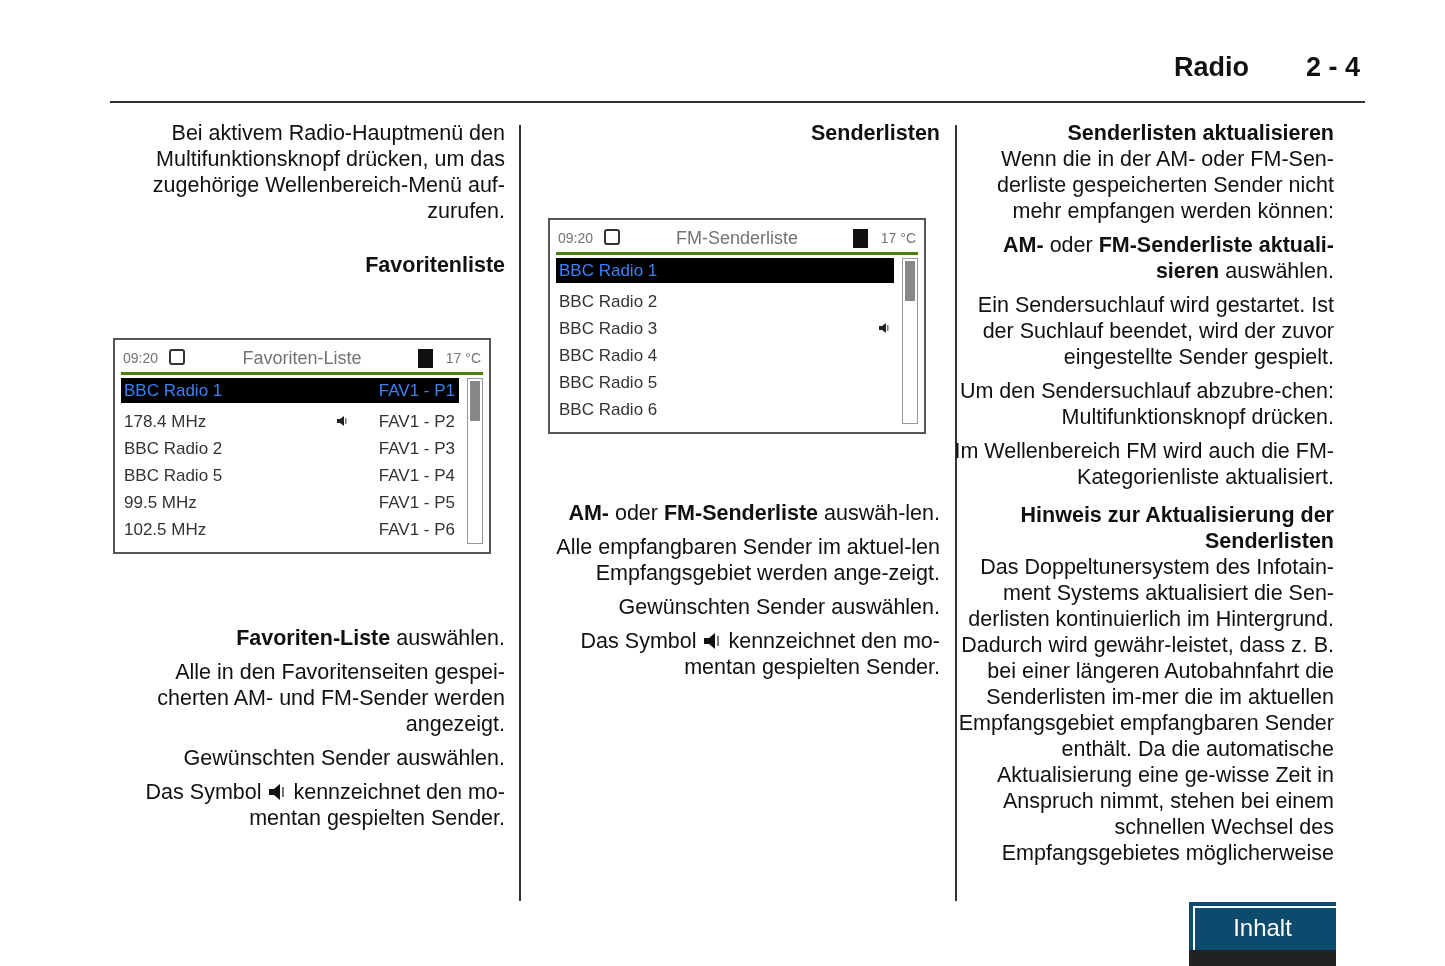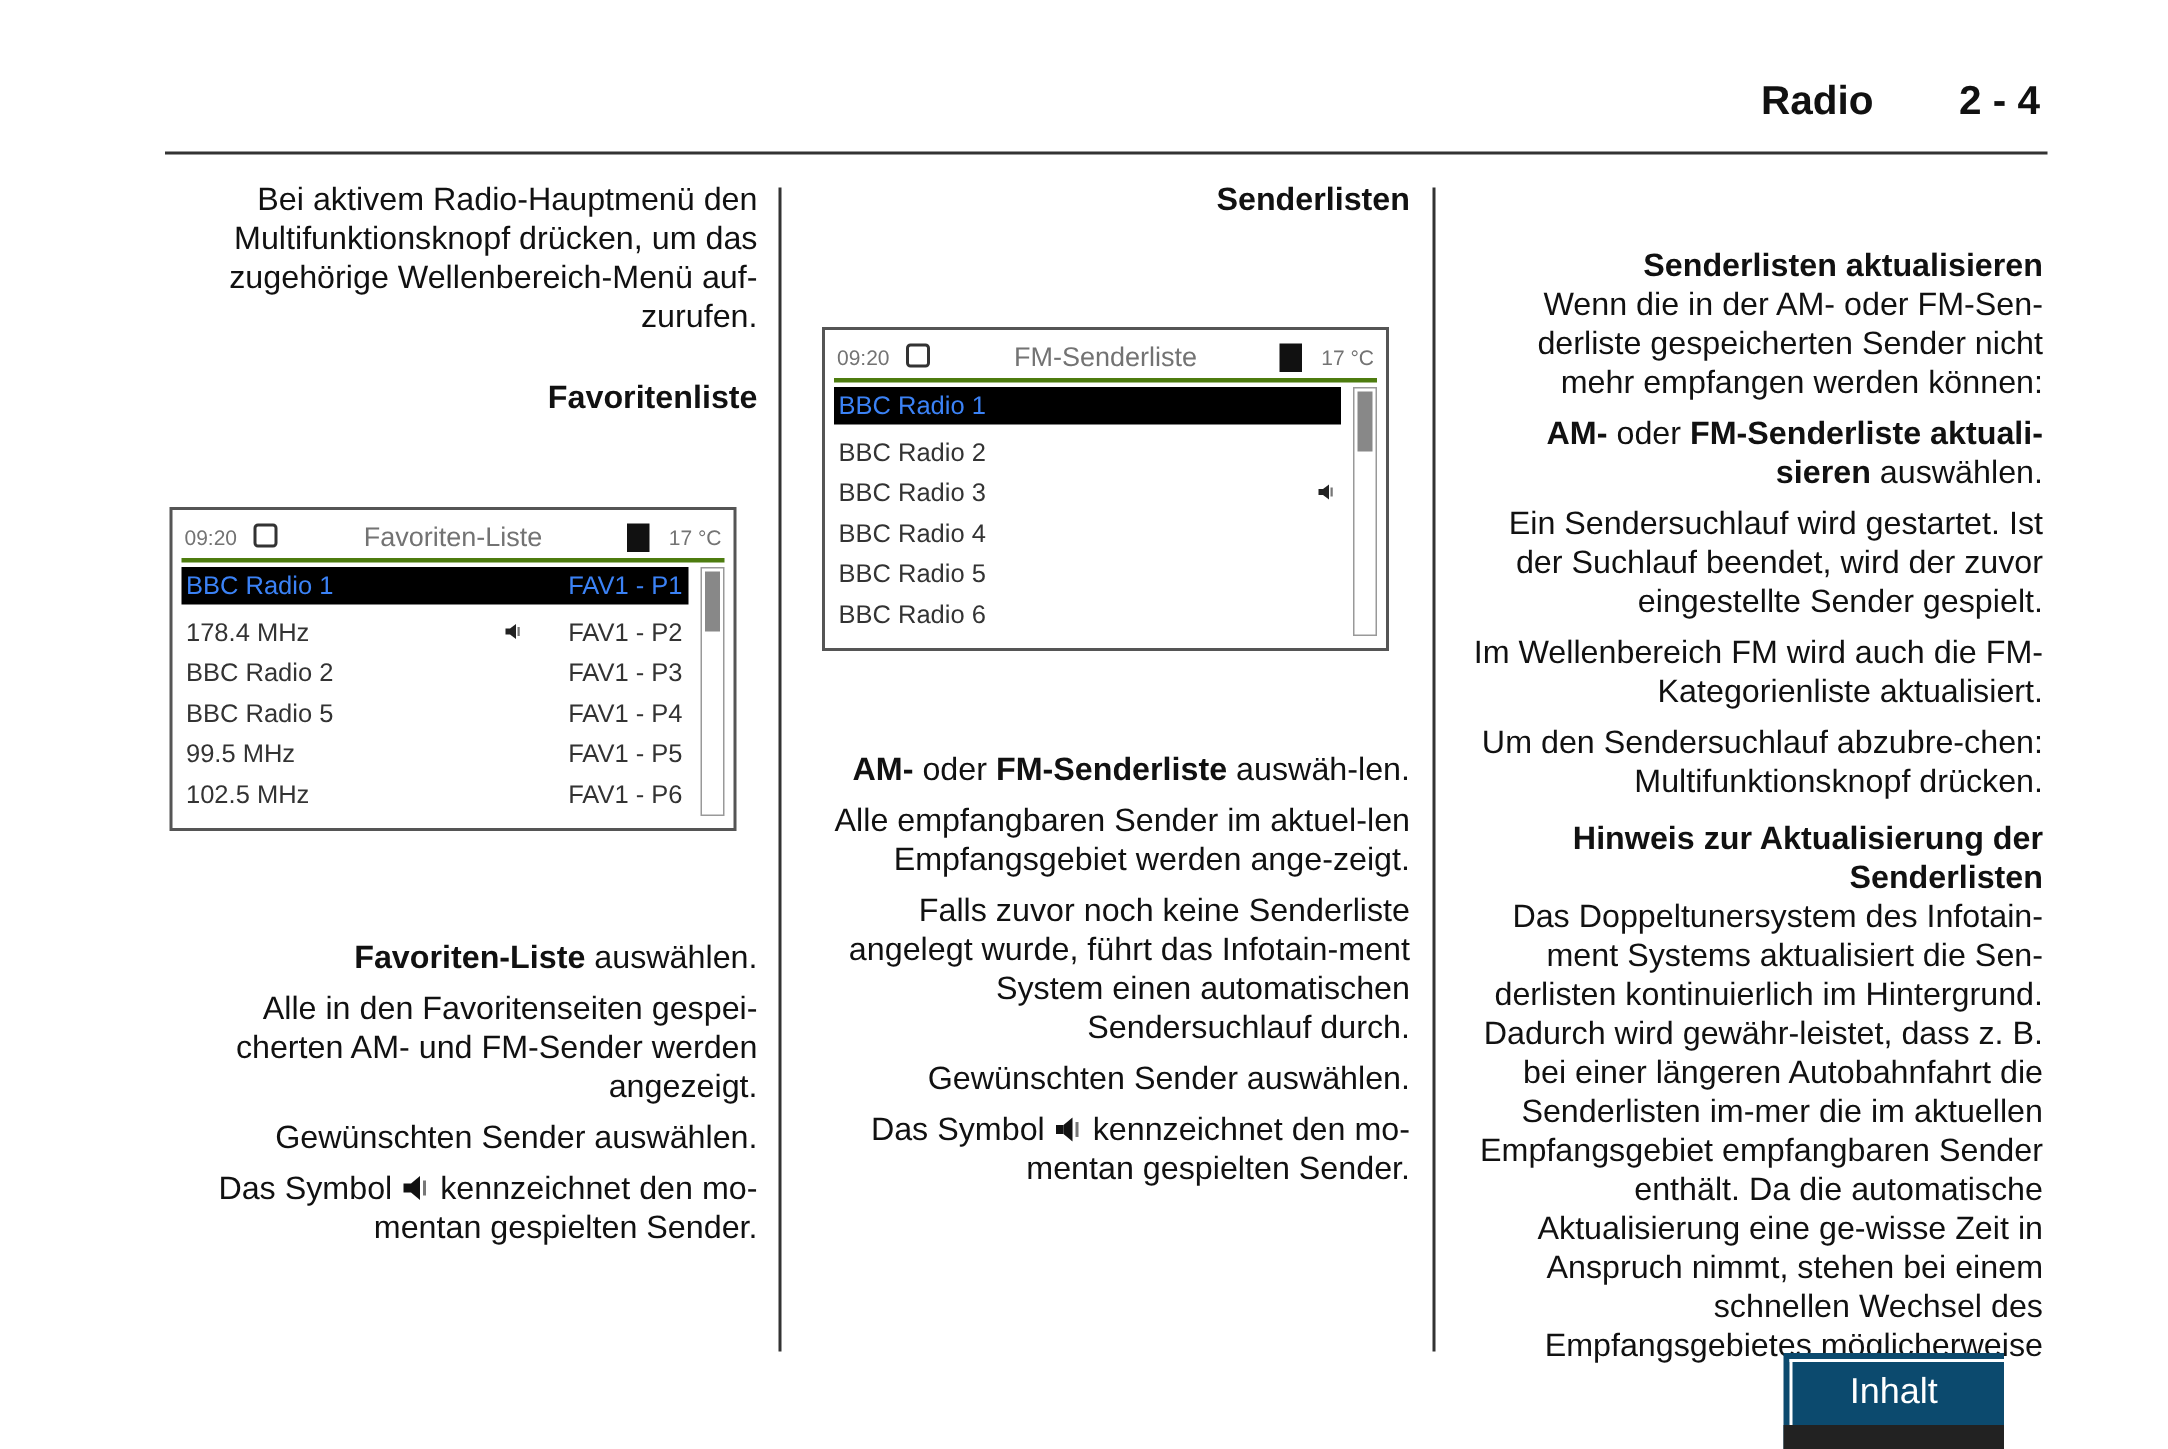--- a/index.html
+++ b/index.html
@@ -83,21 +83,20 @@
   <div class="scroll">
       <div class="thumb"></div>
     </div>
 </div>
 
 <div class="col" style="left:545px; width:395px;">
   <h3>Senderlisten</h3>
   <div style="height:354px"></div>
   <p><span class="b">AM-</span><span> oder </span><span class="b">FM-Senderliste</span><span> auswäh-len.</span></p>
   <p>Alle empfangbaren Sender im aktuel-len Empfangsgebiet werden ange-zeigt.</p>
-  <p>Falls zuvor noch keine Senderliste angelegt wurde, führt das Infotain-ment System einen automatischen Sendersuchlauf durch.</p>
   <p>Gewünschten Sender auswählen.</p>
   <p><span>Das Symbol </span><svg class="spk" viewBox="0 0 20 20">
         <rect x="2" y="7" width="5" height="6" fill="#111"></rect>
         <polygon points="7,7 13,2 13,18 7,13" fill="#111"></polygon>
         <rect x="15" y="5" width="2" height="10" fill="#777"></rect>
       </svg><span> kennzeichnet den mo-mentan gespielten Sender.</span></p>
 </div>
 
 <div class="screen" style="left:548px; top:218px;">
   <div class="screen-frame"></div>
@@ -118,27 +117,27 @@
         </svg></div>
     <div class="row"><span>BBC Radio 4</span></div>
     <div class="row"><span>BBC Radio 5</span></div>
     <div class="row"><span>BBC Radio 6</span></div>
   </div>
   <div class="scroll">
       <div class="thumb"></div>
     </div>
 </div>
 
-<div class="col" style="left:972px; width:390px;margin-top:44px;">
+<div class="col" style="left:944px; width:390px;">
   <h3>Senderlisten aktualisieren</h3>
   <p>Wenn die in der AM- oder FM-Sen-derliste gespeicherten Sender nicht mehr empfangen werden können:</p>
   <p><span class="b">AM-</span><span> oder </span><span class="b">FM-Senderliste aktuali-sieren</span><span> auswählen.</span></p>
   <p>Ein Sendersuchlauf wird gestartet. Ist der Suchlauf beendet, wird der zuvor eingestellte Sender gespielt.</p>
+  <p>Um den Sendersuchlauf abzubre-chen: Multifunktionsknopf drücken.</p>
   <p>Im Wellenbereich FM wird auch die FM-Kategorienliste aktualisiert.</p>
-  <p>Um den Sendersuchlauf abzubre-chen: Multifunktionsknopf drücken.</p>
   <h3 style="margin-top:12px">Hinweis zur Aktualisierung der Senderlisten</h3>
   <p>Das Doppeltunersystem des Infotain-ment Systems aktualisiert die Sen-derlisten kontinuierlich im Hintergrund. Dadurch wird gewähr-leistet, dass z. B. bei einer längeren Autobahnfahrt die Senderlisten im-mer die im aktuellen Empfangsgebiet empfangbaren Sender enthält. Da die automatische Aktualisierung eine ge-wisse Zeit in Anspruch nimmt, stehen bei einem schnellen Wechsel des Empfangsgebietes möglicherweise</p>
 </div>
 
 <div class="inhalt">
   <div class="inhalt-top"></div>
   <div class="inhalt-strip"></div>
   <div class="inhalt-label">Inhalt</div>
 </div>
 

